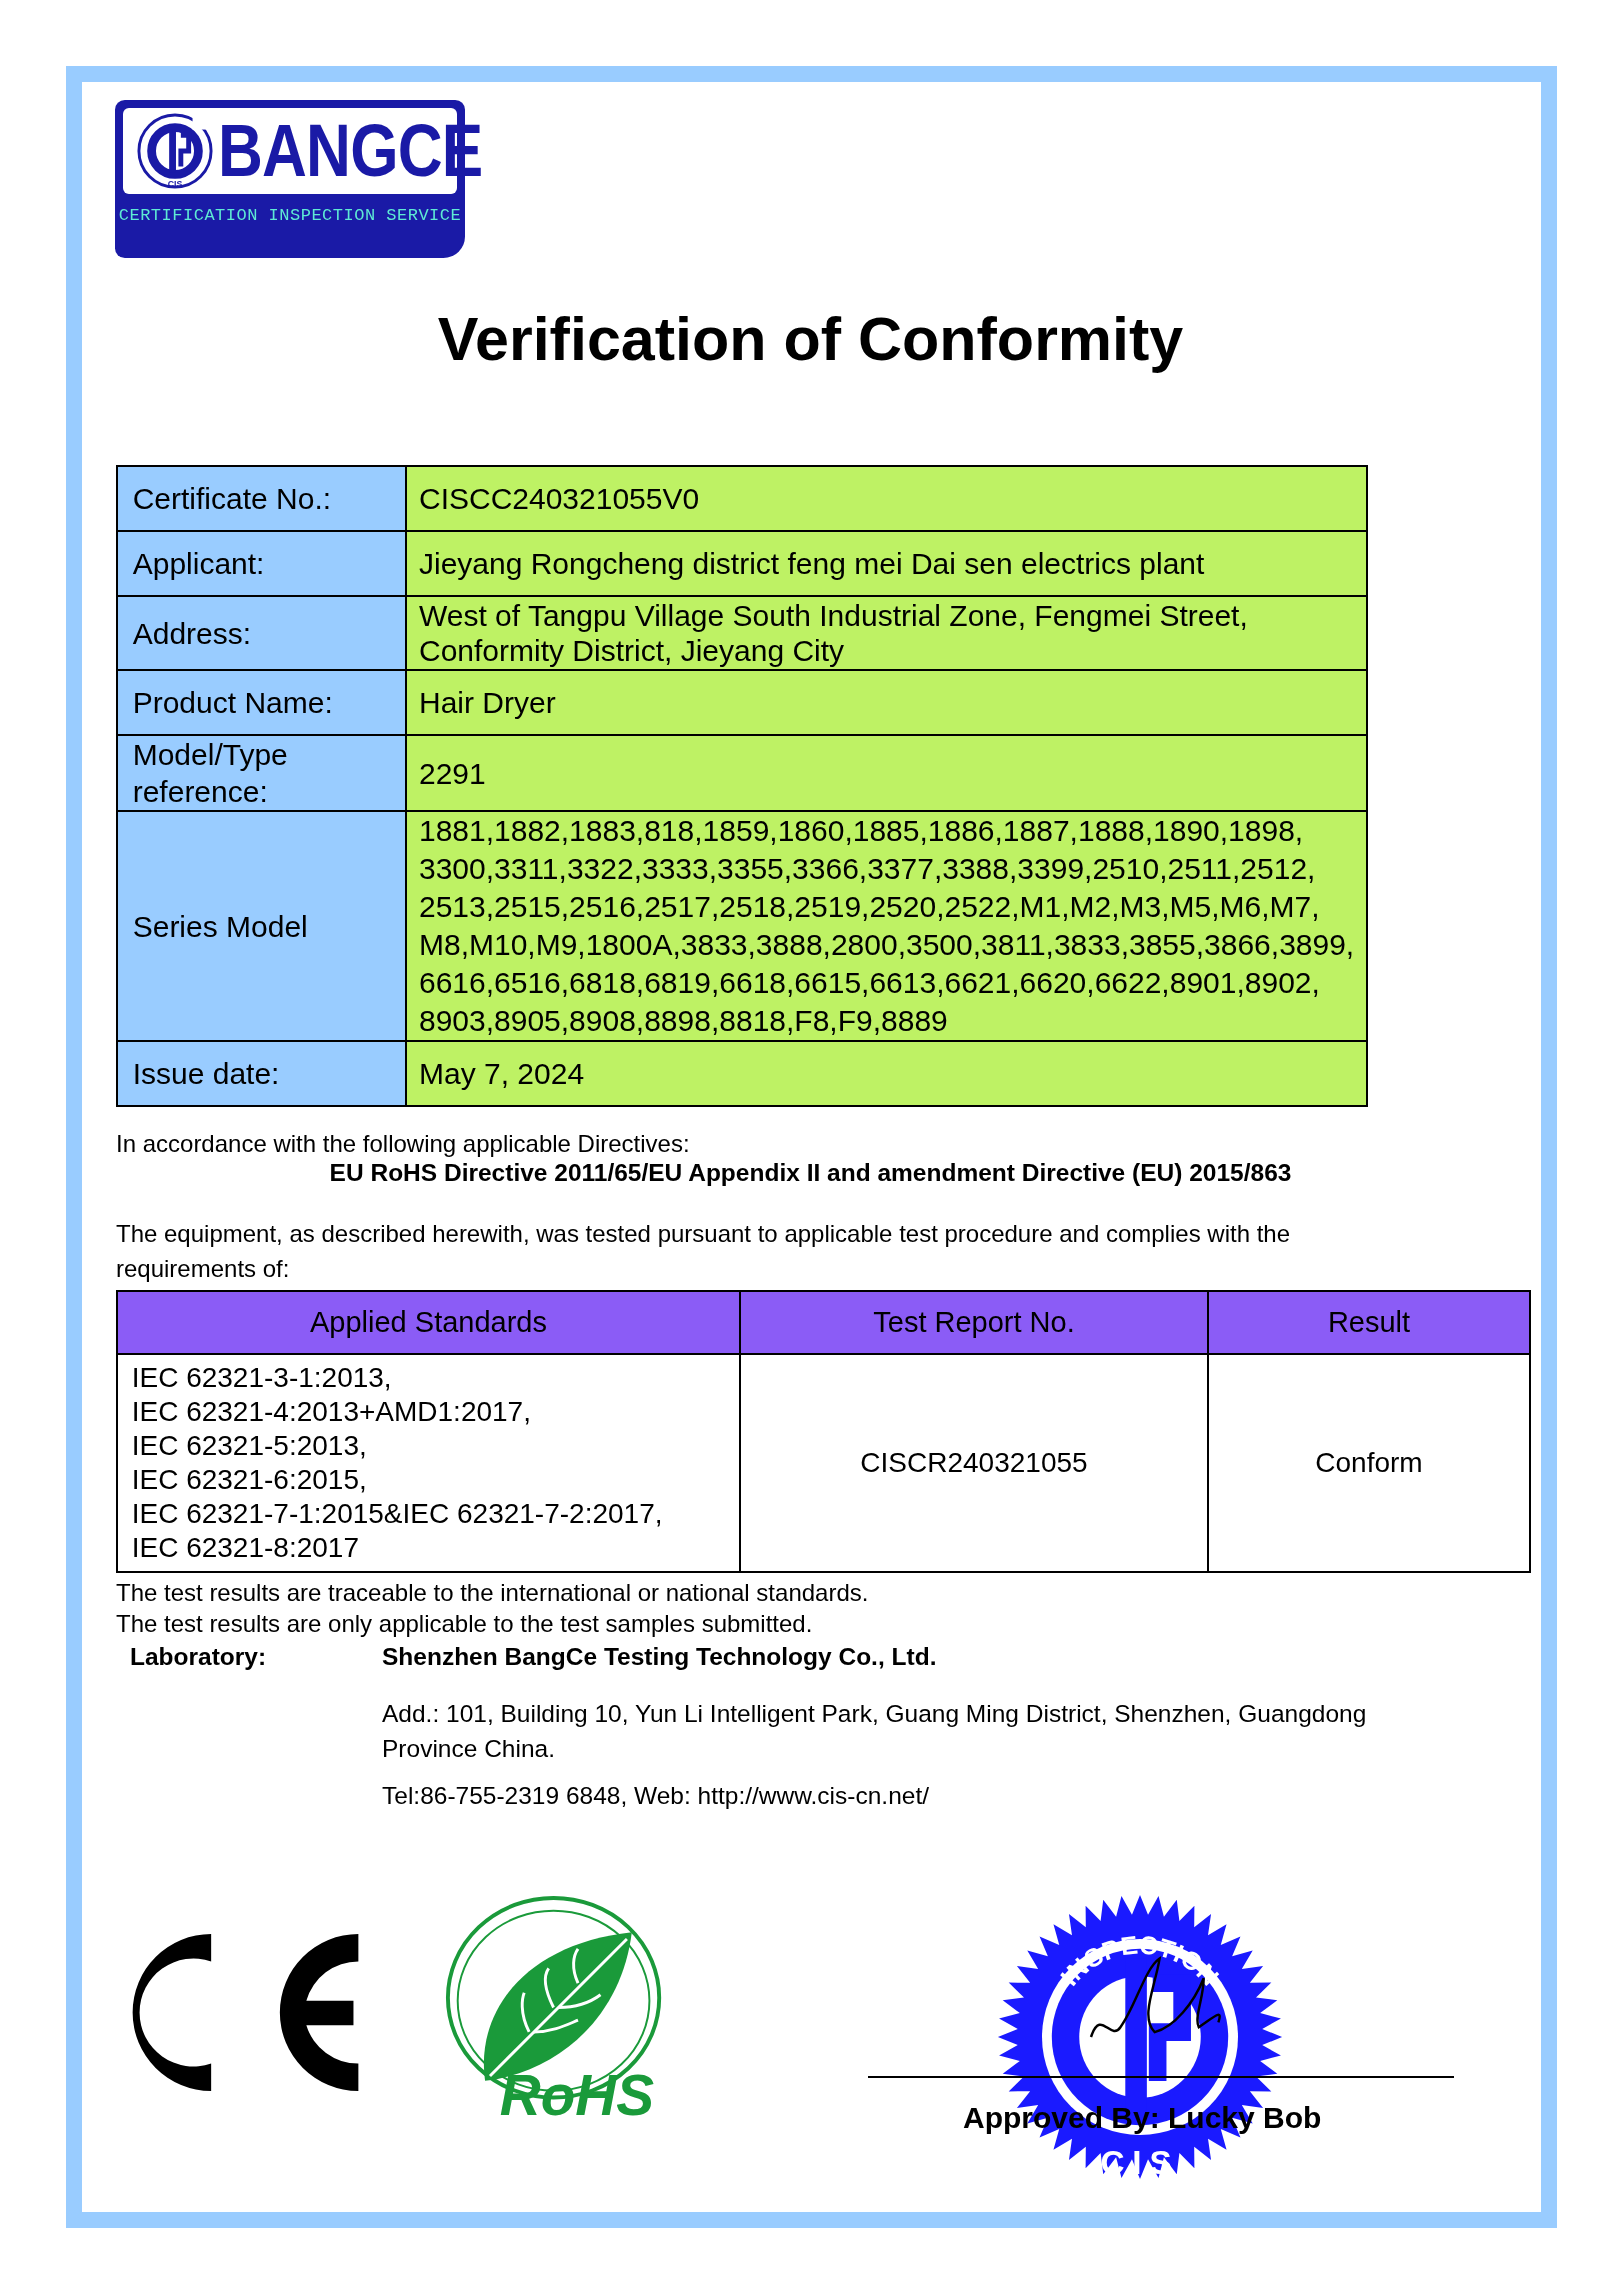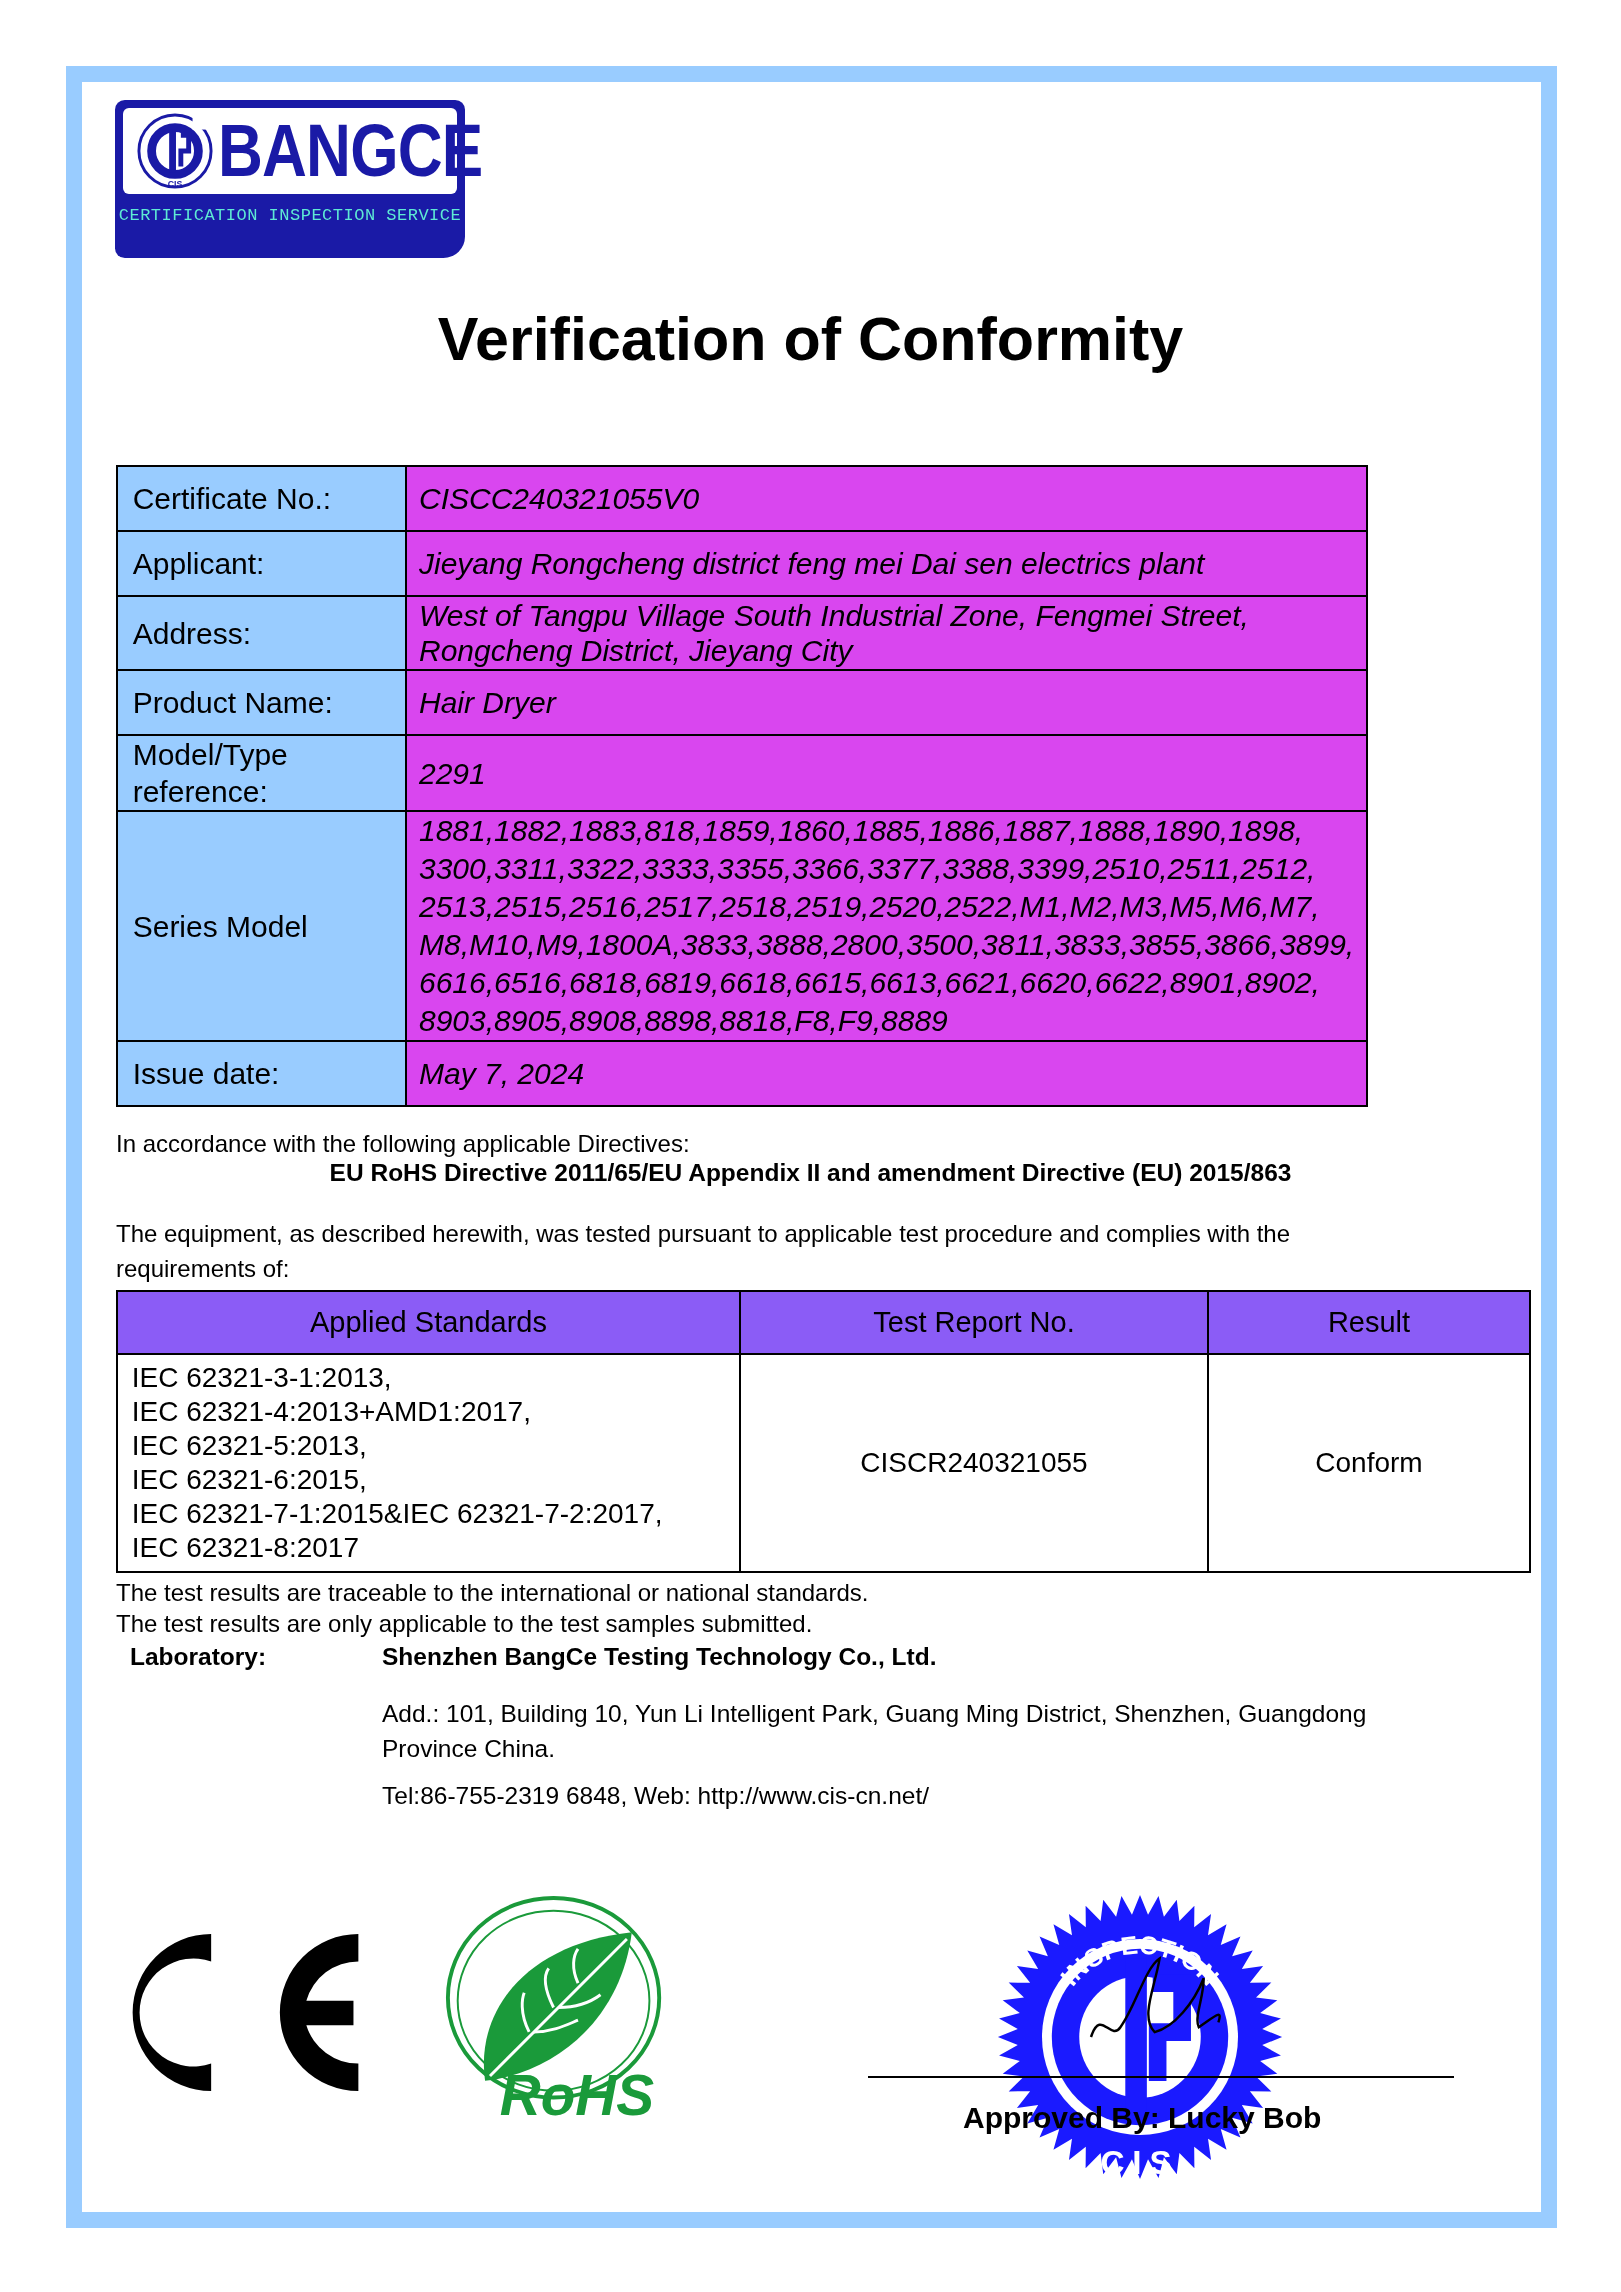--- a/index.html
+++ b/index.html
@@ -20,21 +20,21 @@
               color: #5eead4; font-family: "Liberation Mono", monospace; font-size: 17px;
               letter-spacing: 0.5px; }
   .title { position: absolute; left: 0; width: 100%; top: 300px; text-align: center;
            font-size: 61px; font-weight: bold; line-height: 78px; }
   
   table { border-collapse: collapse; }
   .info { position: absolute; left: 116px; top: 465px; width: 1252px; }
   .info td { border: 2px solid #000; font-size: 30px; line-height: 37px; vertical-align: middle;
              padding: 0 11.8px; }
   .info td.lab { background: #99ccff; width: 324px; padding-left: 14.7px; }
-  .info td.val { background: #d946ef; font-style: italic; }
+  .info td.val { background: #bef264; }
   .r1 { height: 65px; } .r2 { height: 65px; } .r3 { height: 74px; } .r4 { height: 65px; }
   .r5 { height: 65px; } .r6 { height: 227px; } .r7 { height: 65px; }
   .series-line { display: block; }
   .txt { position: absolute; font-size: 24px; line-height: 35px; margin-top: 15px; }
   .center-bold { position: absolute; left: 0; width: 100%; text-align: center; font-weight: bold;
                  font-size: 24.5px; }
   .std { position: absolute; left: 116px; top: 1290px; width: 1415px; }
   .std th { background: #8b5cf6; font-weight: normal; font-size: 29px; height: 59px;
             border: 2px solid #000; }
   .std td { border: 2px solid #000; font-size: 28px; vertical-align: middle; }
@@ -74,21 +74,21 @@
     <td class="val">CISCC240321055V0</td>
   </tr>
   <tr class="r2">
     <td class="lab">Applicant:</td>
     <td class="val">Jieyang Rongcheng district feng mei Dai sen electrics plant</td>
   </tr>
   <tr class="r3">
     <td class="lab">Address:</td>
     <td class="val" style="line-height:35px;padding-top:0;">
       <span class="series-line">West of Tangpu Village South Industrial Zone, Fengmei Street,</span>
-      <span class="series-line">Rongcheng District, Jieyang City</span>
+      <span class="series-line">Conformity District, Jieyang City</span>
     </td>
   </tr>
   <tr class="r4">
     <td class="lab">Product Name:</td>
     <td class="val">Hair Dryer</td>
   </tr>
   <tr class="r5">
     <td class="lab">Model/Type reference:</td>
     <td class="val">2291</td>
   </tr>

